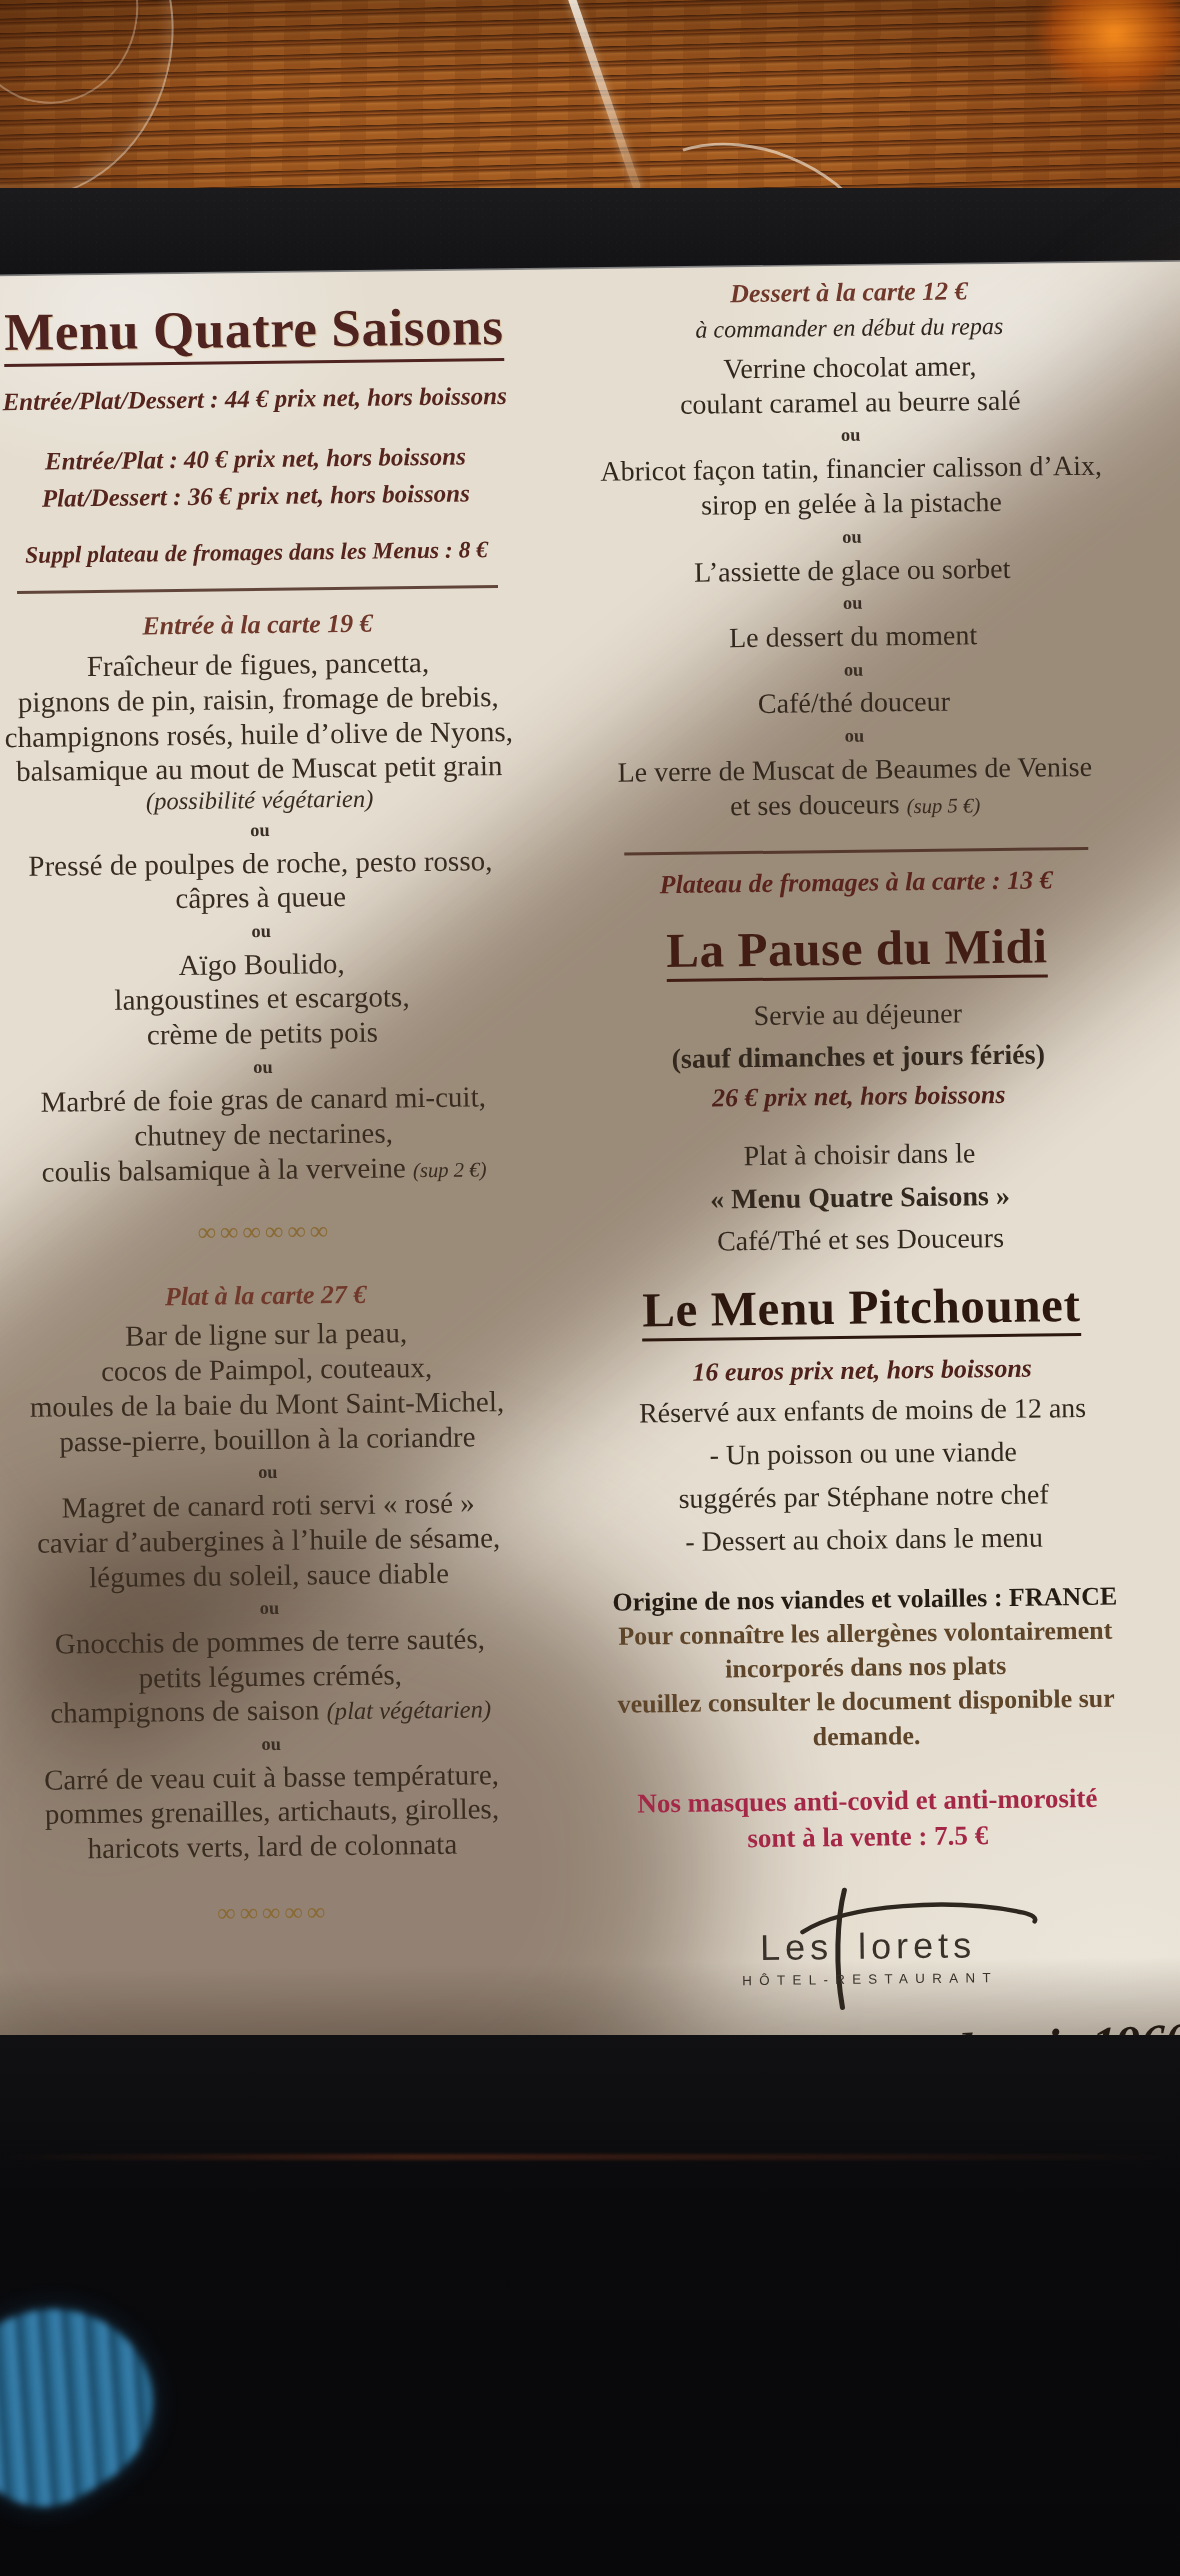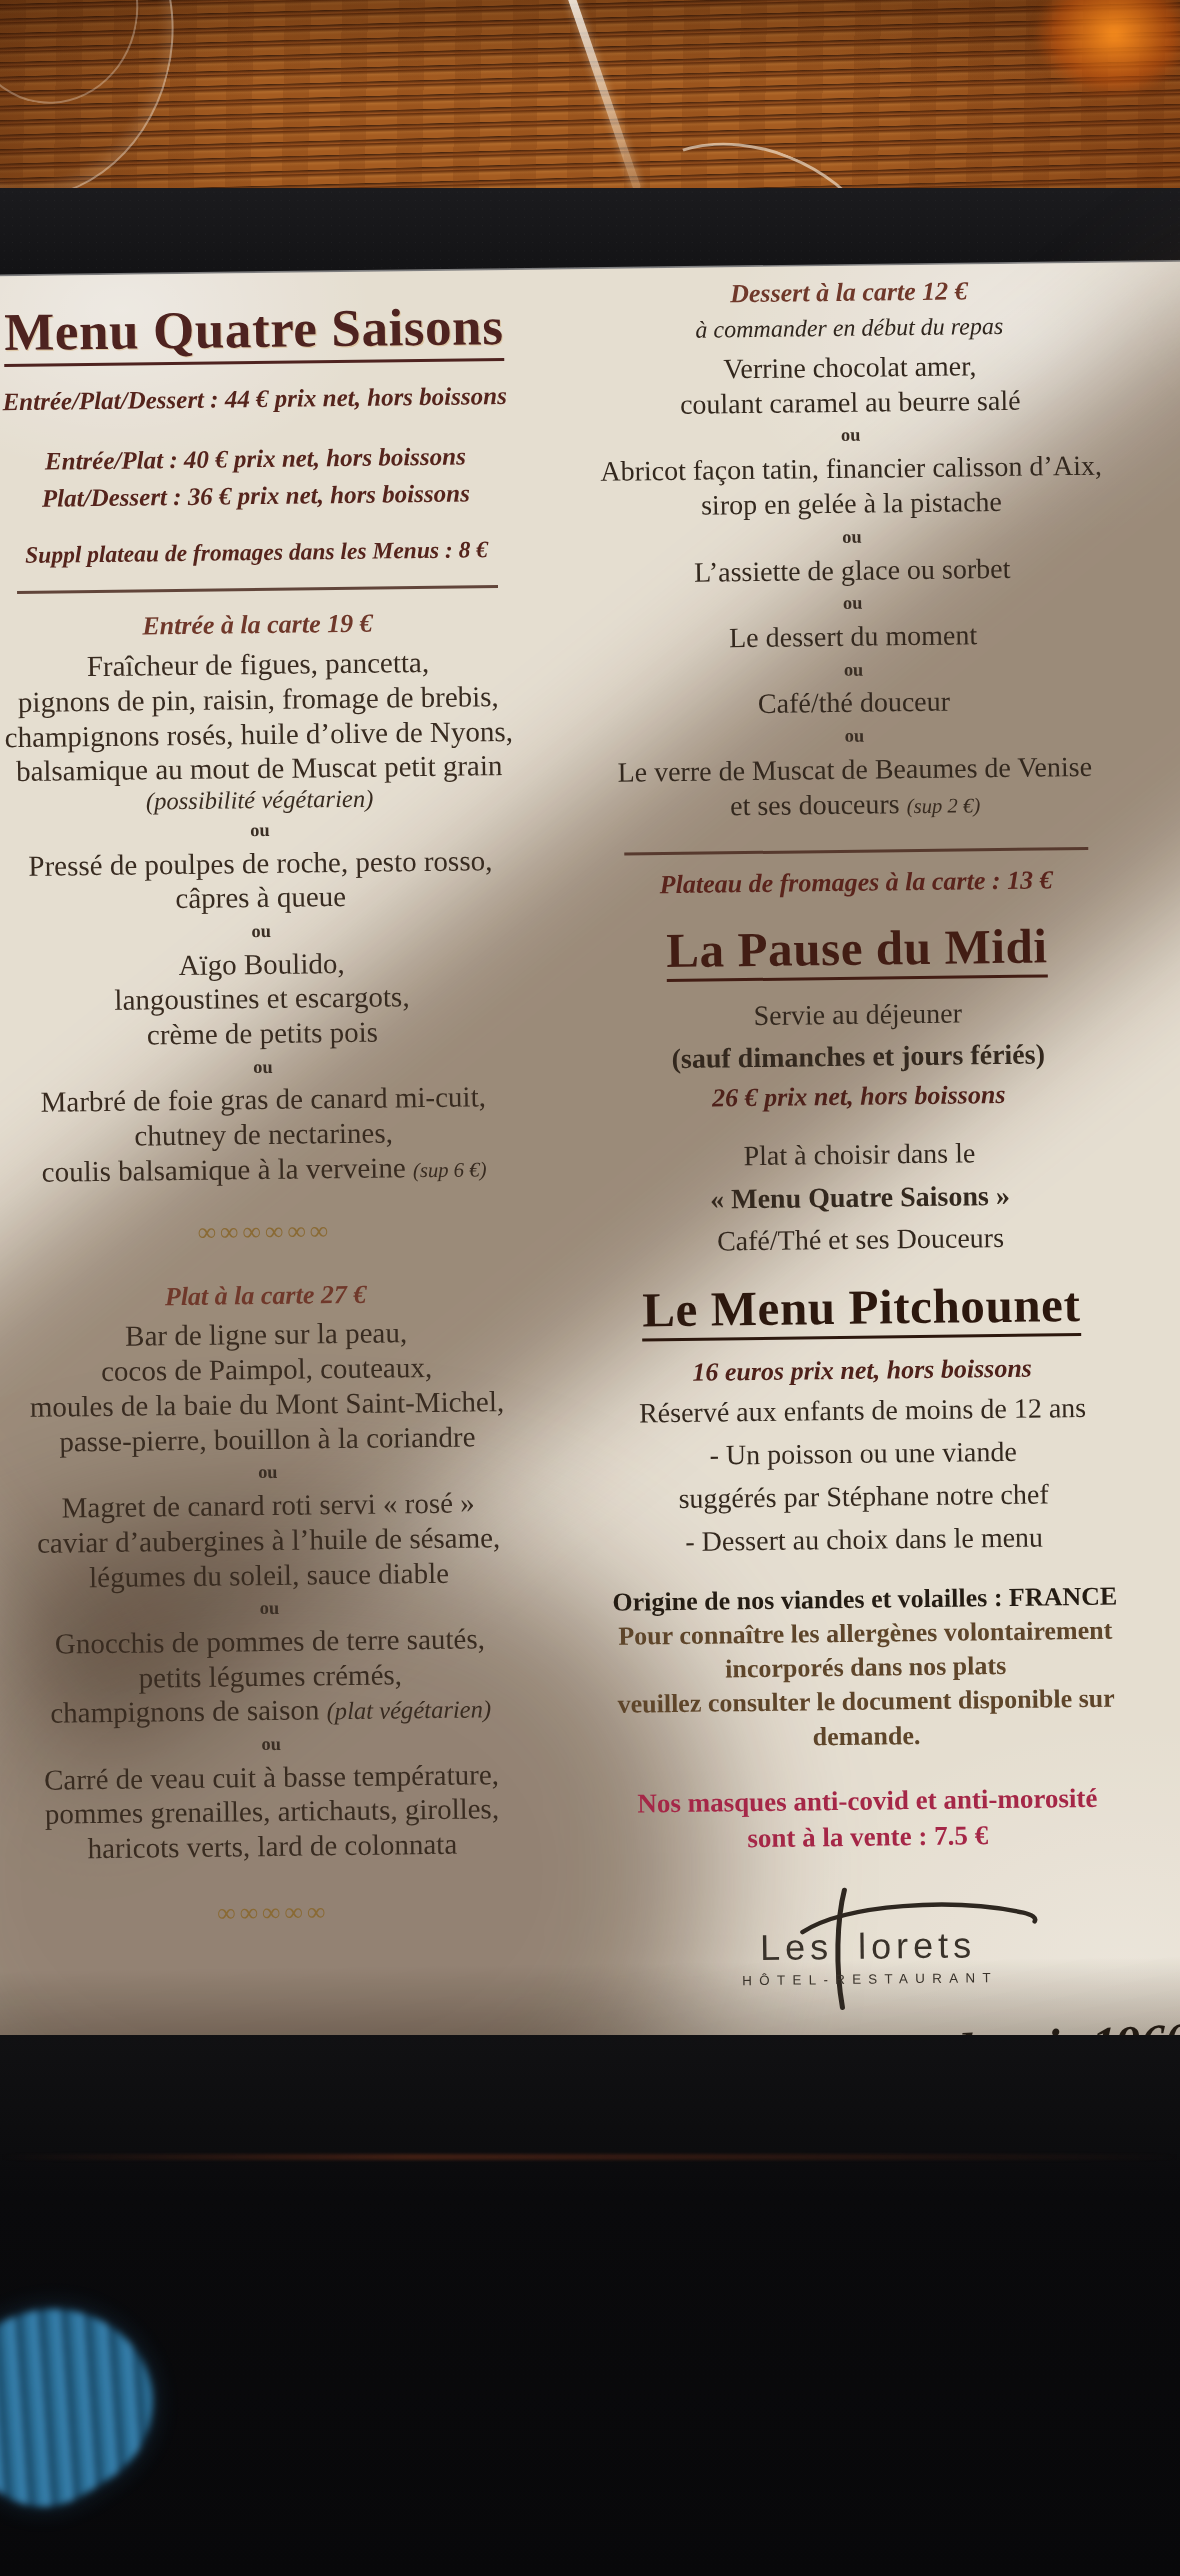--- a/index.html
+++ b/index.html
@@ -152,21 +152,21 @@
       <div class="ou">ou</div>
       <div class="dish">Pressé de poulpes de roche, pesto rosso,</div>
       <div class="dish">câpres à queue</div>
       <div class="ou">ou</div>
       <div class="dish">Aïgo Boulido,</div>
       <div class="dish">langoustines et escargots,</div>
       <div class="dish">crème de petits pois</div>
       <div class="ou">ou</div>
       <div class="dish">Marbré de foie gras de canard mi-cuit,</div>
       <div class="dish">chutney de nectarines,</div>
-      <div class="dish"><span>coulis balsamique à la verveine</span> <span class="sup">(sup 6 €)</span></div>
+      <div class="dish"><span>coulis balsamique à la verveine</span> <span class="sup">(sup 2 €)</span></div>
 
       <div class="inf inf-top">∞∞∞∞∞∞</div>
 
       <div class="sec-head">Plat à la carte 27 €</div>
       <div class="dish">Bar de ligne sur la peau,</div>
       <div class="dish">cocos de Paimpol, couteaux,</div>
       <div class="dish">moules de la baie du Mont Saint-Michel,</div>
       <div class="dish">passe-pierre, bouillon à la coriandre</div>
       <div class="ou">ou</div>
       <div class="dish">Magret de canard roti servi « rosé »</div>
@@ -193,21 +193,21 @@
       <div class="r-line">Abricot façon tatin, financier calisson d’Aix,</div>
       <div class="r-line">sirop en gelée à la pistache</div>
       <div class="ou">ou</div>
       <div class="r-line">L’assiette de glace ou sorbet</div>
       <div class="ou">ou</div>
       <div class="r-line">Le dessert du moment</div>
       <div class="ou">ou</div>
       <div class="r-line">Café/thé douceur</div>
       <div class="ou">ou</div>
       <div class="r-line">Le verre de Muscat de Beaumes de Venise</div>
-      <div class="r-line"><span>et ses douceurs</span> <span class="sup">(sup 2 €)</span></div>
+      <div class="r-line"><span>et ses douceurs</span> <span class="sup">(sup 5 €)</span></div>
 
       <hr class="rule rule-r">
       <div class="fromages">Plateau de fromages à la carte : 13 €</div>
 
       <div><span class="big-title">La Pause du Midi</span></div>
       <div class="r-line gap2">Servie au déjeuner</div>
       <div class="r-line r-bold gap2">(sauf dimanches et jours fériés)</div>
       <div class="r-bolditalic gap1">26 € prix net, hors boissons</div>
       <div class="r-line gap2">Plat à choisir dans le</div>
       <div class="r-line r-bold gap2">« Menu Quatre Saisons »</div>

